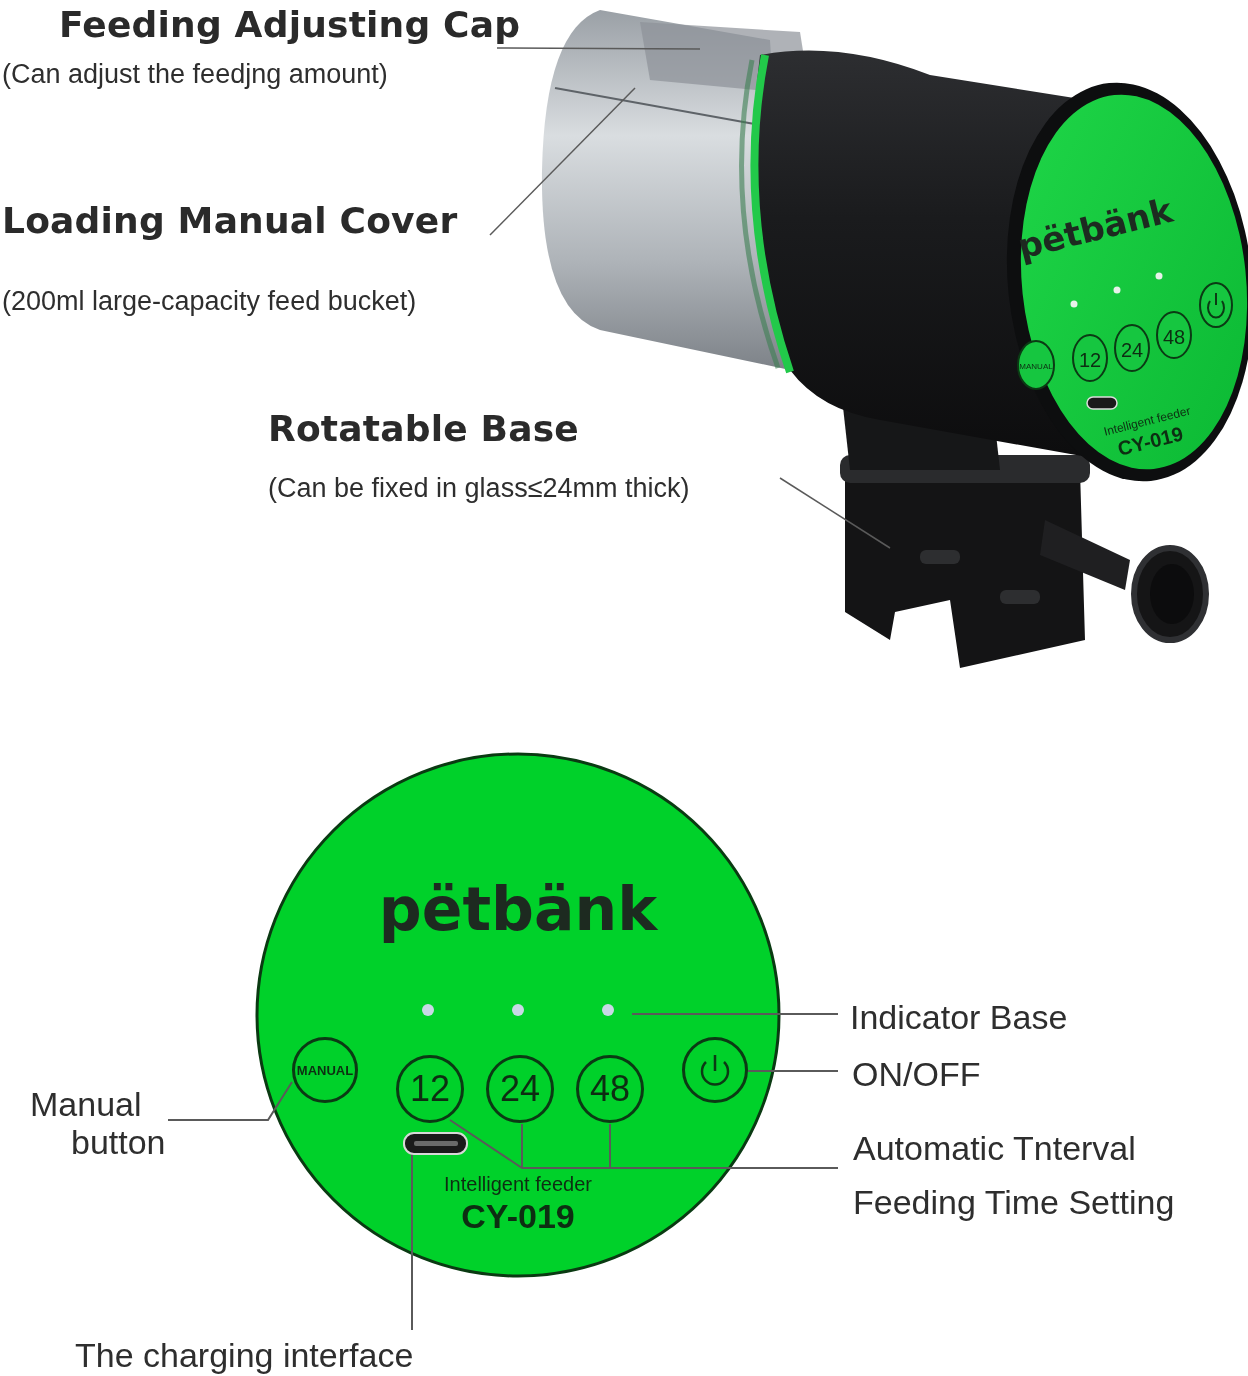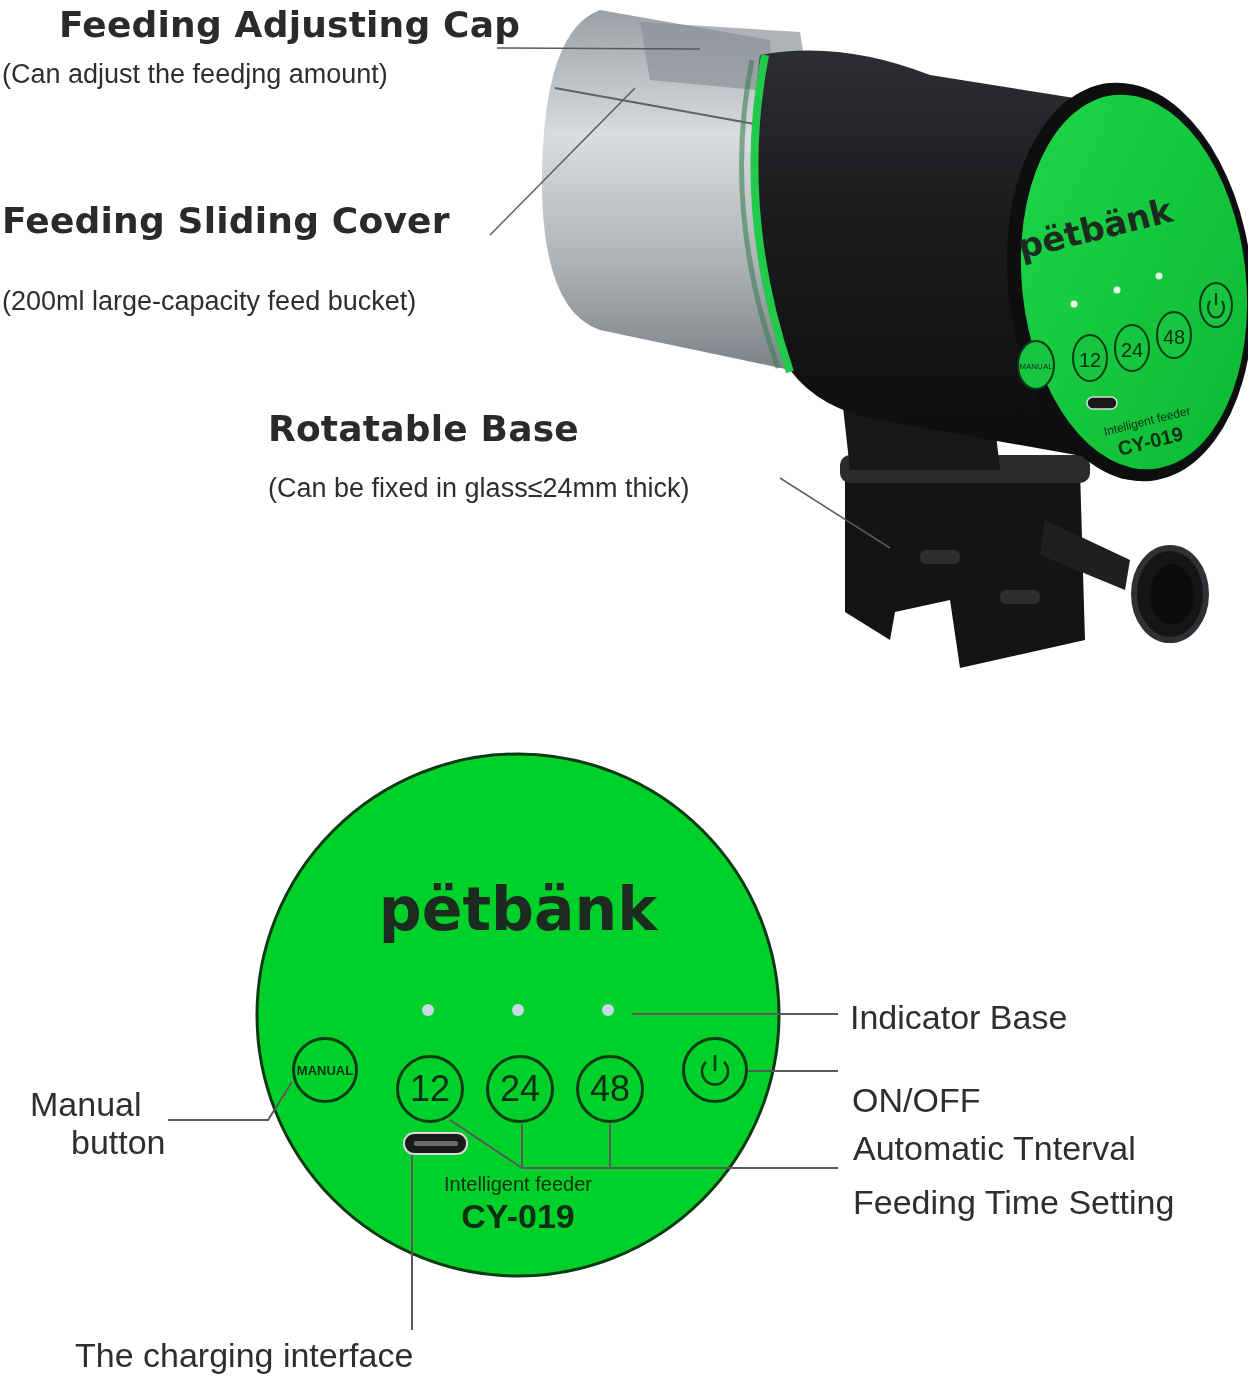--- a/index.html
+++ b/index.html
@@ -82,21 +82,21 @@
   </g>
 
   <line x1="497" y1="48" x2="700" y2="49" stroke="#5a5a5a" stroke-width="1.5"></line>
   <line x1="490" y1="235" x2="635" y2="88" stroke="#5a5a5a" stroke-width="1.5"></line>
   <line x1="780" y1="478" x2="890" y2="548" stroke="#5a5a5a" stroke-width="1.5"></line>
 </svg>
 
 <div class="abs title" style="left:20px; top:4px;margin-left:39px;">Feeding Adjusting Cap</div>
 <div class="abs sub" style="left:2px; top:59px;">(Can adjust the feedjng amount)</div>
 
-<div class="abs title" style="left:2px; top:200px;">Feeding Sliding Cover</div>
+<div class="abs title" style="left:2px; top:200px;">Loading Manual Cover</div>
 <div class="abs sub" style="left:2px; top:258px;margin-top:28px;">(200ml large-capacity feed bucket)</div>
 
 <div class="abs title" style="left:268px; top:408px;">Rotatable Base</div>
 <div class="abs sub" style="left:268px; top:473px;">(Can be fixed in glass≤24mm thick)</div>
 
 <svg width="1248" height="1376" viewBox="0 0 1248 1376" style="top:0;left:0;">
   <circle cx="518" cy="1015" r="261" fill="#00d12a" stroke="#0a3a12" stroke-width="3"></circle>
 
   <circle cx="428" cy="1010" r="6" fill="#c9d8e6"></circle>
   <circle cx="518" cy="1010" r="6" fill="#c9d8e6"></circle>
@@ -132,18 +132,18 @@
   <span style="font-size:36px; color:#0d2e12;">48</span>
 </div>
 <div class="abs" style="left:682px; top:1037px; width:66px; height:66px; border-radius:50%; border:3px solid #0b3a14; box-sizing:border-box;">
   <svg width="60" height="60" viewBox="0 0 60 60" style="position:absolute; left:0; top:0;">
     <path d="M21 22 A13 13 0 1 0 39 22" stroke="#0b3a14" stroke-width="2.5" fill="none"></path>
     <line x1="30" y1="15" x2="30" y2="31" stroke="#0b3a14" stroke-width="2.5"></line>
   </svg>
 </div>
 
 <div class="abs label" style="left:850px; top:997px;">Indicator Base</div>
-<div class="abs label" style="left:852px; top:1054px;margin-top:26px;">ON/OFF</div>
+<div class="abs label" style="left:852px; top:1054px;">ON/OFF</div>
 <div class="abs label" style="left:853px; top:1128px;">Automatic Tnterval</div>
 <div class="abs label" style="left:853px; top:1182px;">Feeding Time Setting</div>
 <div class="abs label" style="left:30px; top:1084px;">Manual</div>
 <div class="abs label" style="left:40px; top:1122px;margin-left:31px;">button</div>
 <div class="abs label" style="left:75px; top:1335px;">The charging interface</div>
 
 </body></html>

